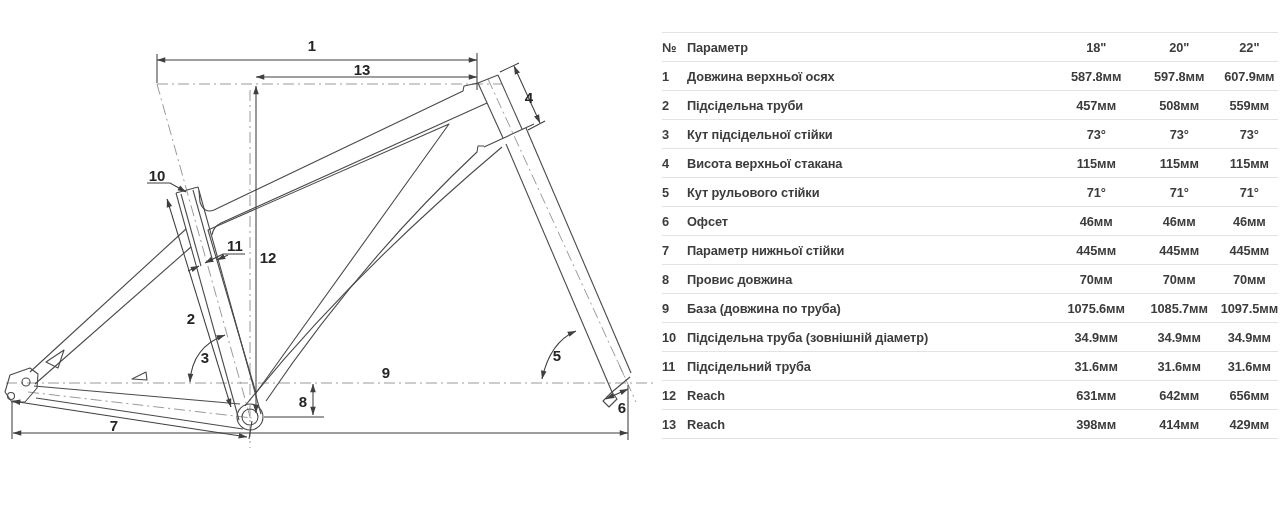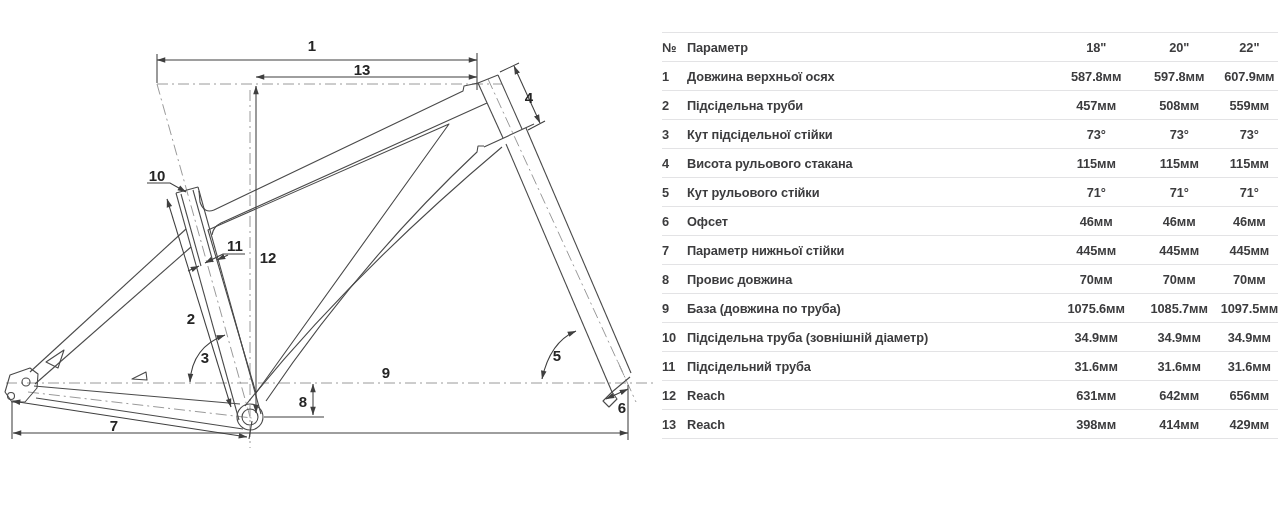--- a/index.html
+++ b/index.html
@@ -190,21 +190,21 @@
         </tr>
         <tr>
           <td class="col-no">3</td>
           <td class="col-param">Кут підсідельної стійки</td>
           <td class="col-c">73°</td>
           <td class="col-c">73°</td>
           <td class="col-last">73°</td>
         </tr>
         <tr>
           <td class="col-no">4</td>
-          <td class="col-param">Висота рульового стакана</td>
+          <td class="col-param">Висота верхньої стакана</td>
           <td class="col-c">115мм</td>
           <td class="col-c">115мм</td>
           <td class="col-last">115мм</td>
         </tr>
         <tr>
           <td class="col-no">5</td>
           <td class="col-param">Кут рульового стійки</td>
           <td class="col-c">71°</td>
           <td class="col-c">71°</td>
           <td class="col-last">71°</td>

